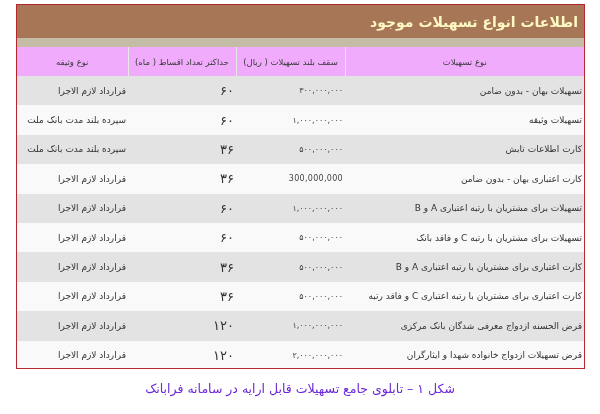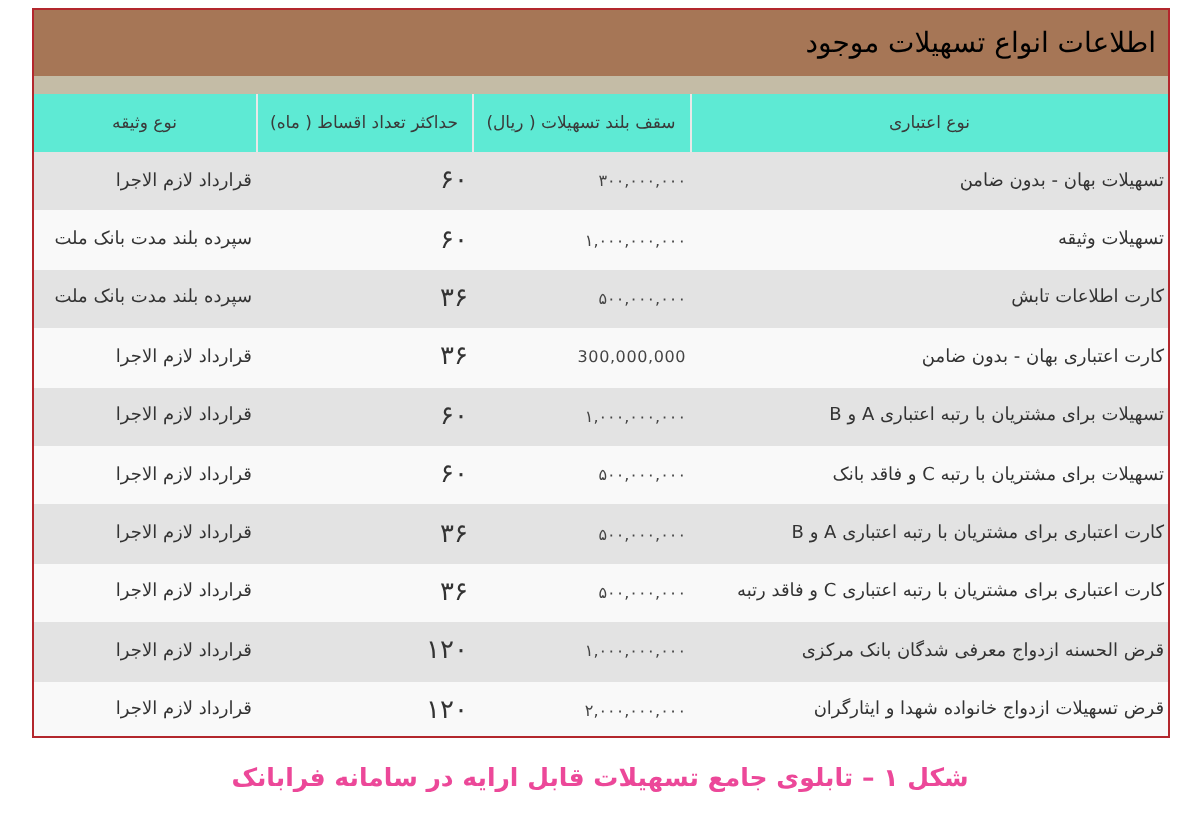--- a/index.html
+++ b/index.html
@@ -29,41 +29,41 @@
     .title-bar {
       height: 33px;
       background: #a67656;
       display: flex;
       align-items: center;
       padding-right: 6px;
       box-sizing: border-box;
     }
     .title-text {
       font-size: 14px;
-      font-weight: normal;
-      color: #000000;
+      font-weight: bold;
+      color: #fef9c3;
       white-space: nowrap;
     }
     .stripe {
       height: 9px;
       background: #c4bca6;
     }
     table {
       width: 100%;
       border-collapse: collapse;
       table-layout: fixed;
       direction: rtl;
     }
     col.c1 { width: 239px; }
     col.c2 { width: 109px; }
     col.c3 { width: 108px; }
     col.c4 { width: auto; }
     thead th {
       height: 29px;
-      background: #5eead4;
+      background: #f0abfc;
       color: #3a3a3a;
       font-size: 8.5px;
       font-weight: normal;
       text-align: center;
       border-left: 1px solid #e8e8e8;
       padding: 0 2px;
       white-space: nowrap;
     }
     thead th:last-child { border-left: none; }
     tbody td {
@@ -86,43 +86,43 @@
       font-size: 13px;
     }
     .caption {
       position: absolute;
       left: 0;
       right: 0;
       top: 381px;
       text-align: center;
       direction: rtl;
       font-size: 12.5px;
-      font-weight: bold;
-      color: #ec4899;
+      font-weight: normal;
+      color: #6d28d9;
     }
   </style>
 </head>
 <body>
 
 <div class="panel">
   <div class="title-bar">
     <span class="title-text">اطلاعات انواع تسهیلات موجود</span>
   </div>
   <div class="stripe"></div>
 
   <table>
     <colgroup>
       <col class="c1">
         <col class="c2">
         <col class="c3">
         <col class="c4">
     </colgroup>
     <thead>
       <tr>
-        <th>نوع اعتباری</th>
+        <th>نوع تسهیلات</th>
         <th>سقف بلند تسهیلات ( ریال)</th>
         <th>حداکثر تعداد اقساط ( ماه)</th>
         <th>نوع وثیقه</th>
       </tr>
     </thead>
     <tbody>
       <tr>
         <td>تسهیلات بهان - بدون ضامن</td>
         <td class="amount">۳۰۰,۰۰۰,۰۰۰</td>
         <td class="months">۶۰</td>

